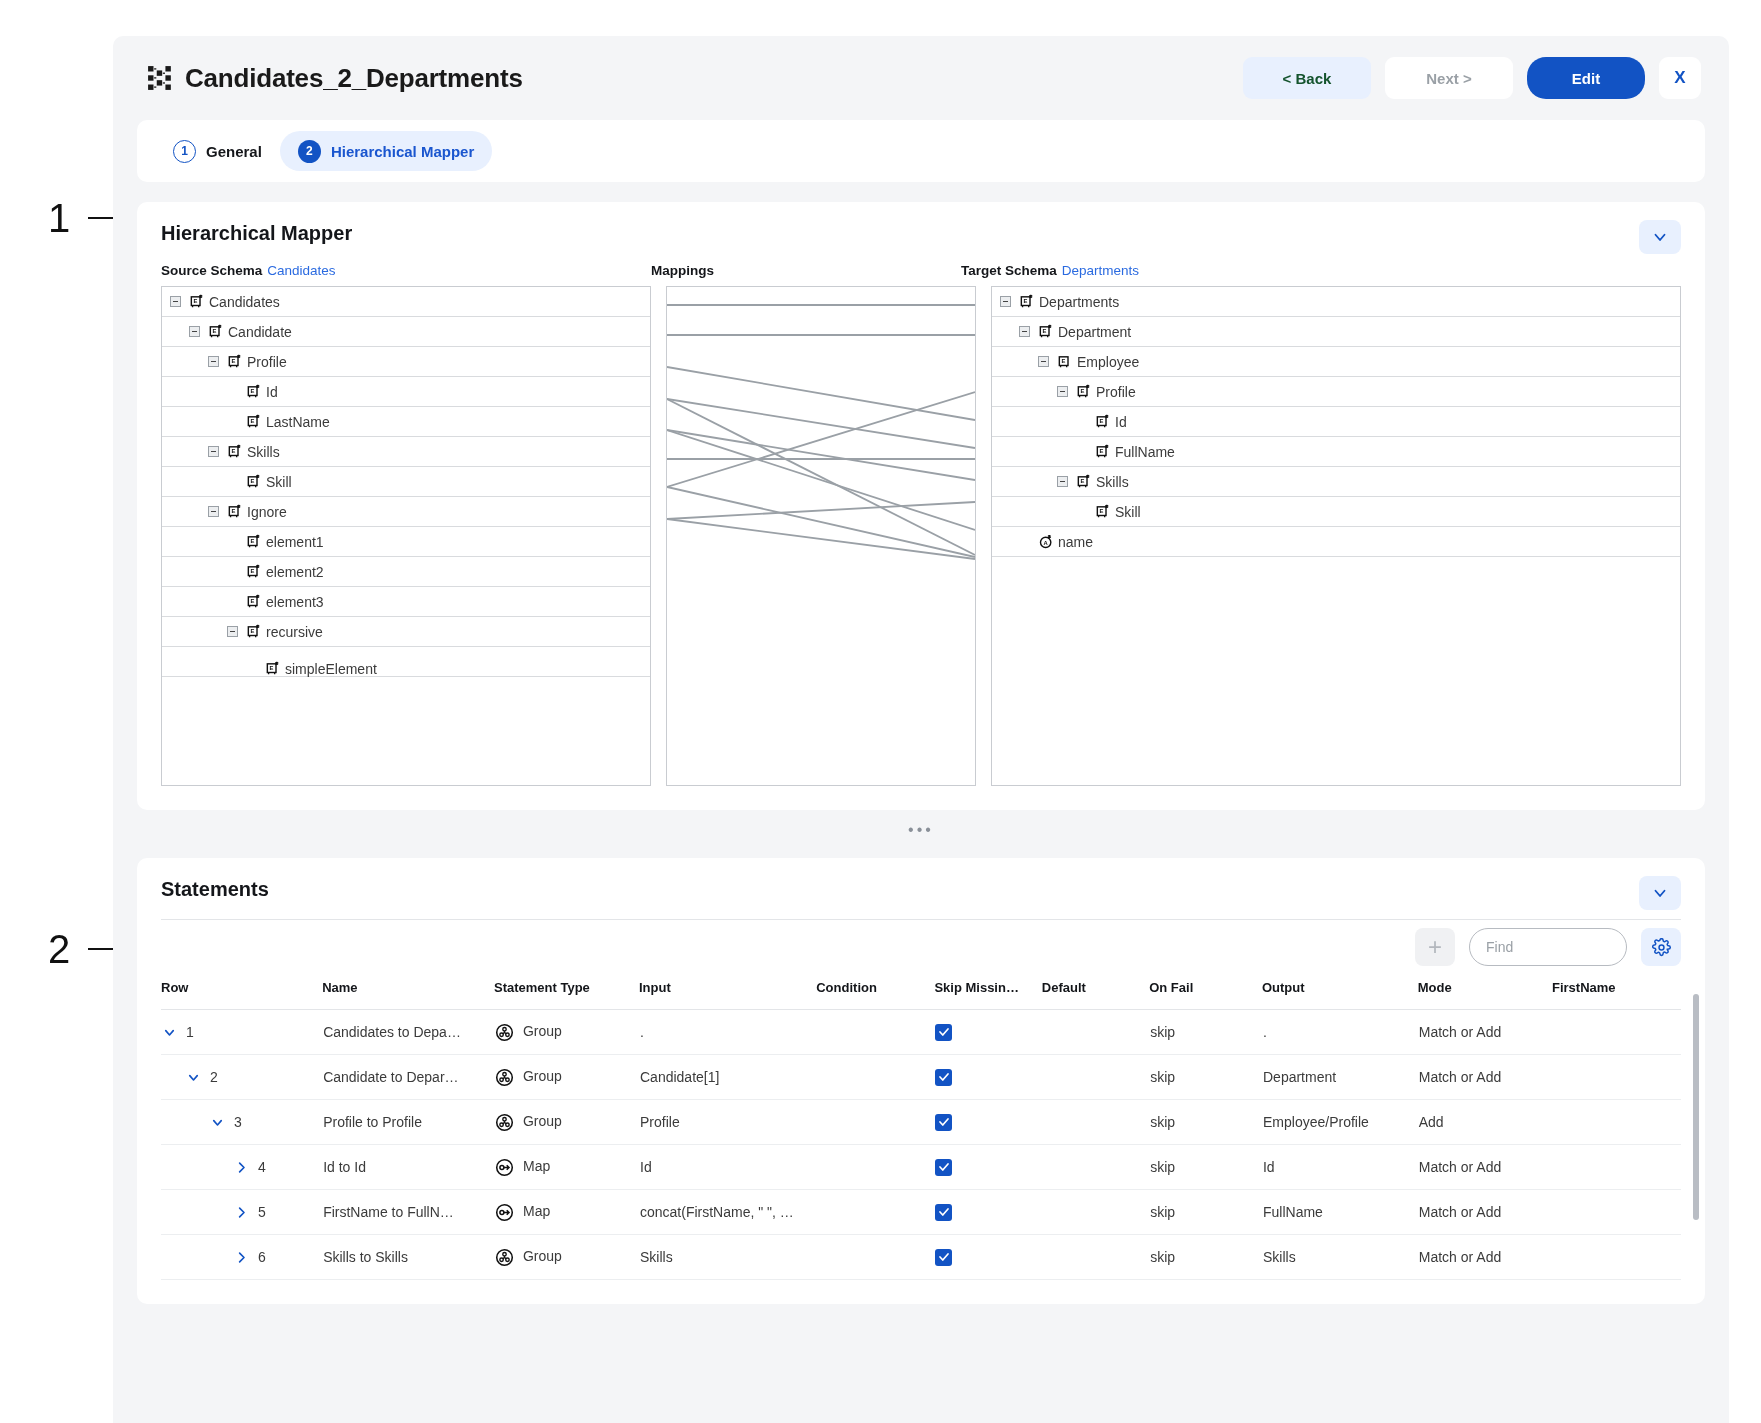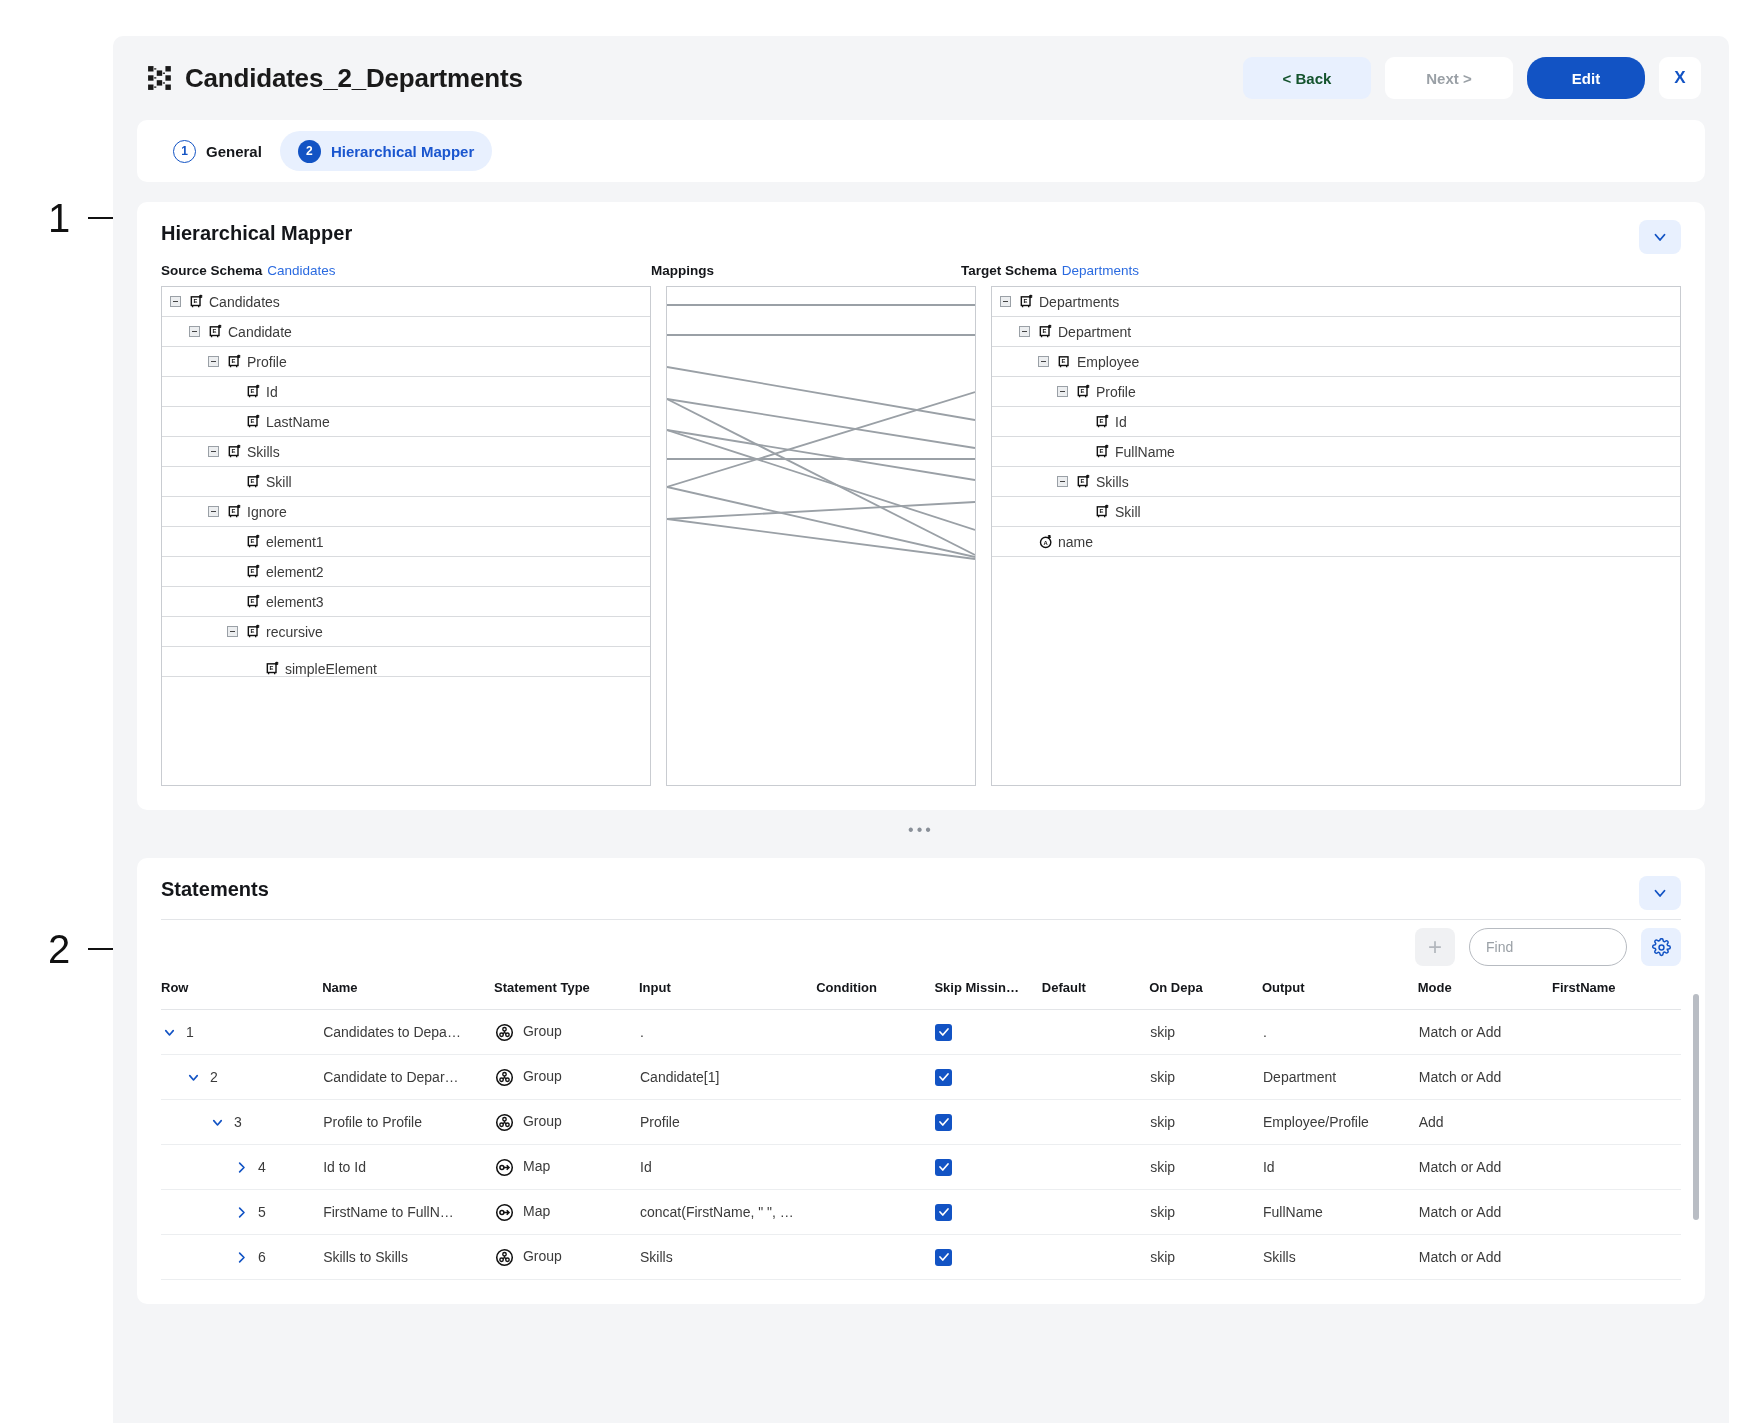--- a/index.html
+++ b/index.html
@@ -575,21 +575,21 @@
     <table class="stmts">
       <thead>
           <tr id="stmt-head">
             <th class="col-row">Row</th>
             <th class="col-name">Name</th>
             <th class="col-type">Statement Type</th>
             <th class="col-input">Input</th>
             <th class="col-cond">Condition</th>
             <th class="col-skip">Skip Missin…</th>
             <th class="col-def">Default</th>
-            <th class="col-fail">On Depa</th>
+            <th class="col-fail">On Fail</th>
             <th class="col-out">Output</th>
             <th class="col-mode">Mode</th>
             <th class="col-cmt">FirstName</th>
           </tr>
         </thead>
       <tbody id="stmt-body">
           <tr>
             <td class="col-row">
               <div class="row-cell" style="padding-left: 0px;">
                 <span class="row-chev">

